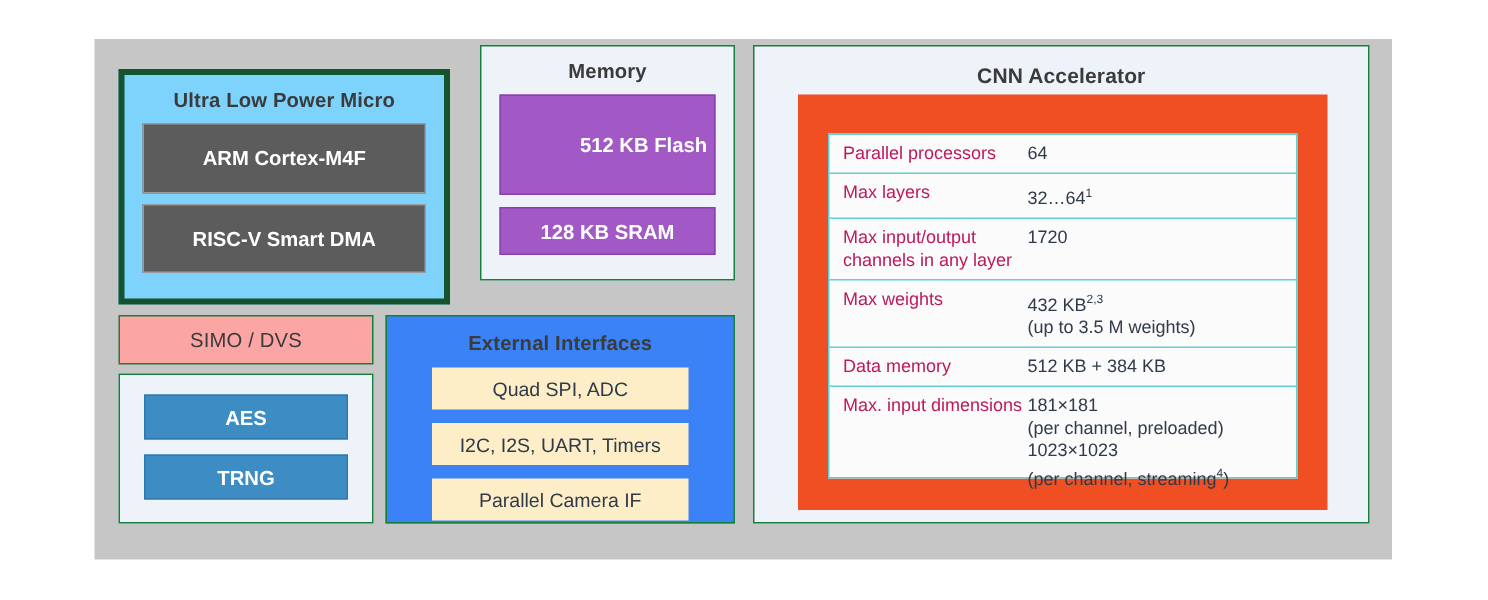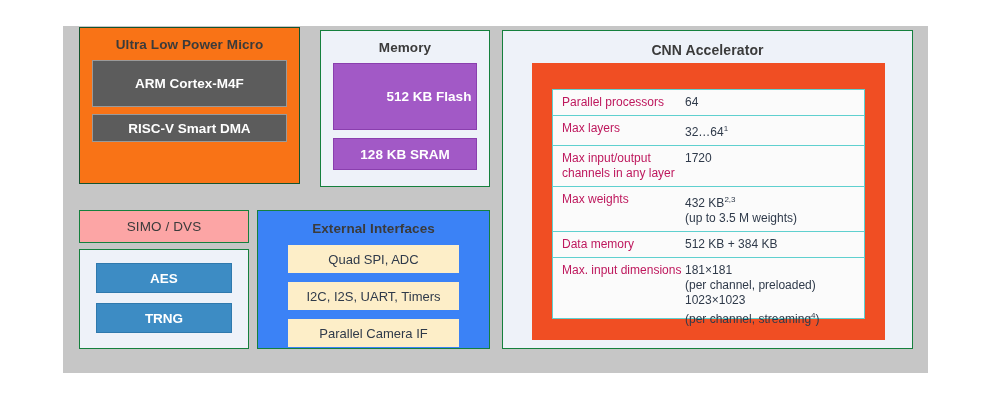--- a/index.html
+++ b/index.html
@@ -42,45 +42,45 @@
     text-align: center;
     font-weight: bold;
     color: #3b3b3b;
     font-size: 13.5px;
     letter-spacing: 0.1px;
   }
 
   
   #ulp-panel {
     left: 79px;
-    top: 27px;
+    top: 46px;
     width: 221px;
     height: 157px;
-    background: #f97316;
-    border: 1px solid #14532d;
+    background: #7dd3fc;
+    border: 4px solid #14532d;
   }
   #ulp-panel .panel-title {
     margin-top: 9px;
     margin-bottom: 8px;
   }
   .dark-block {
     margin: 0 12px 7px 12px;
     background: #5c5c5c;
     border: 1px solid #9a9a9a;
     color: #ffffff;
     font-weight: bold;
     font-size: 13.5px;
     display: flex;
     align-items: center;
     justify-content: center;
     box-sizing: border-box;
   }
   #blk-arm { height: 47px; }
   #blk-cache { height: 27px; }
-  #blk-dma { height: 28px; text-align: right; }
+  #blk-dma { height: 46px; text-align: right; }
 
   
   #mem-panel {
     left: 320px;
     top: 30px;
     width: 170px;
     height: 157px;
     background: #eef2f9;
   }
   #mem-panel .panel-title {

